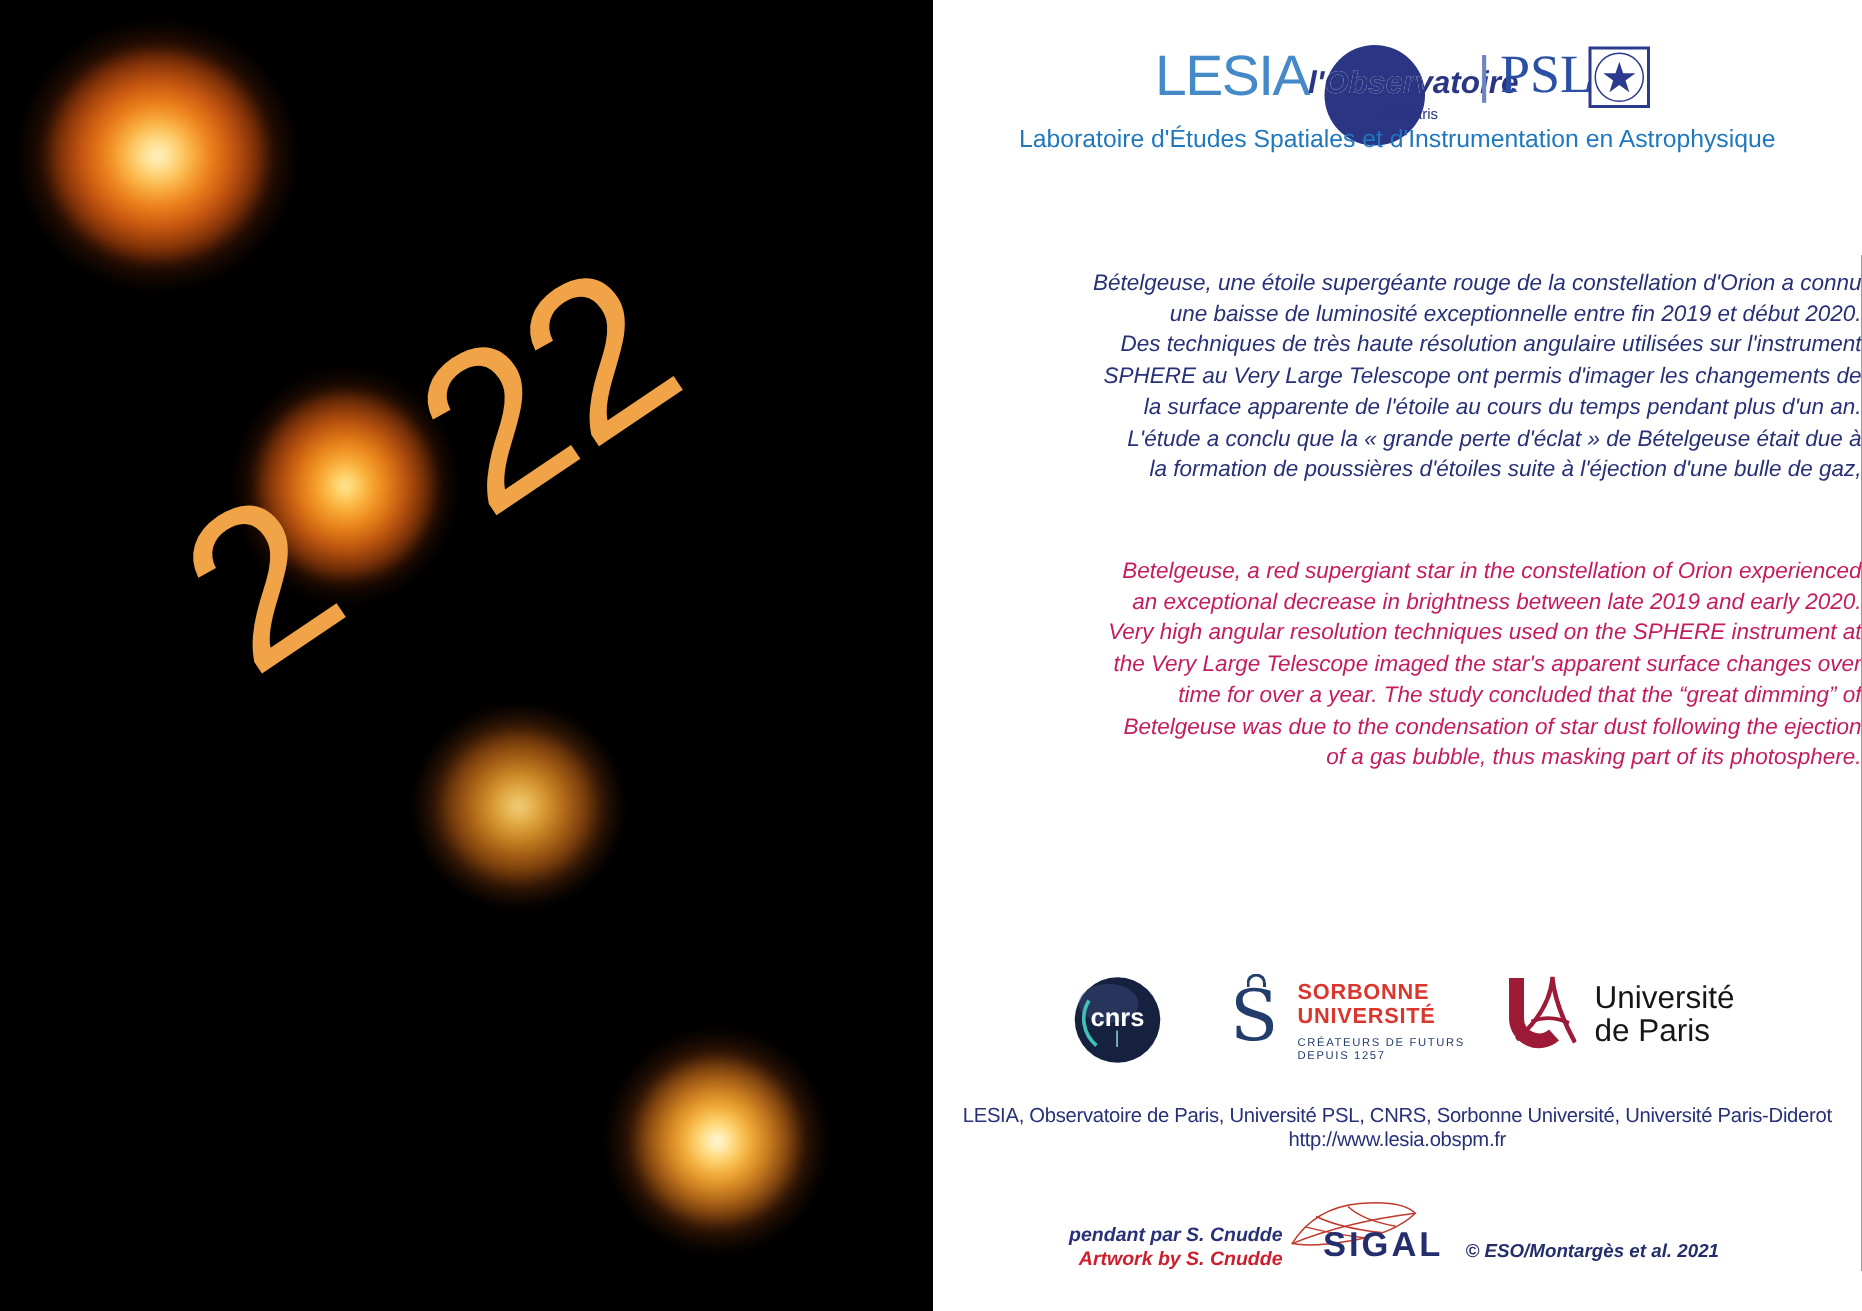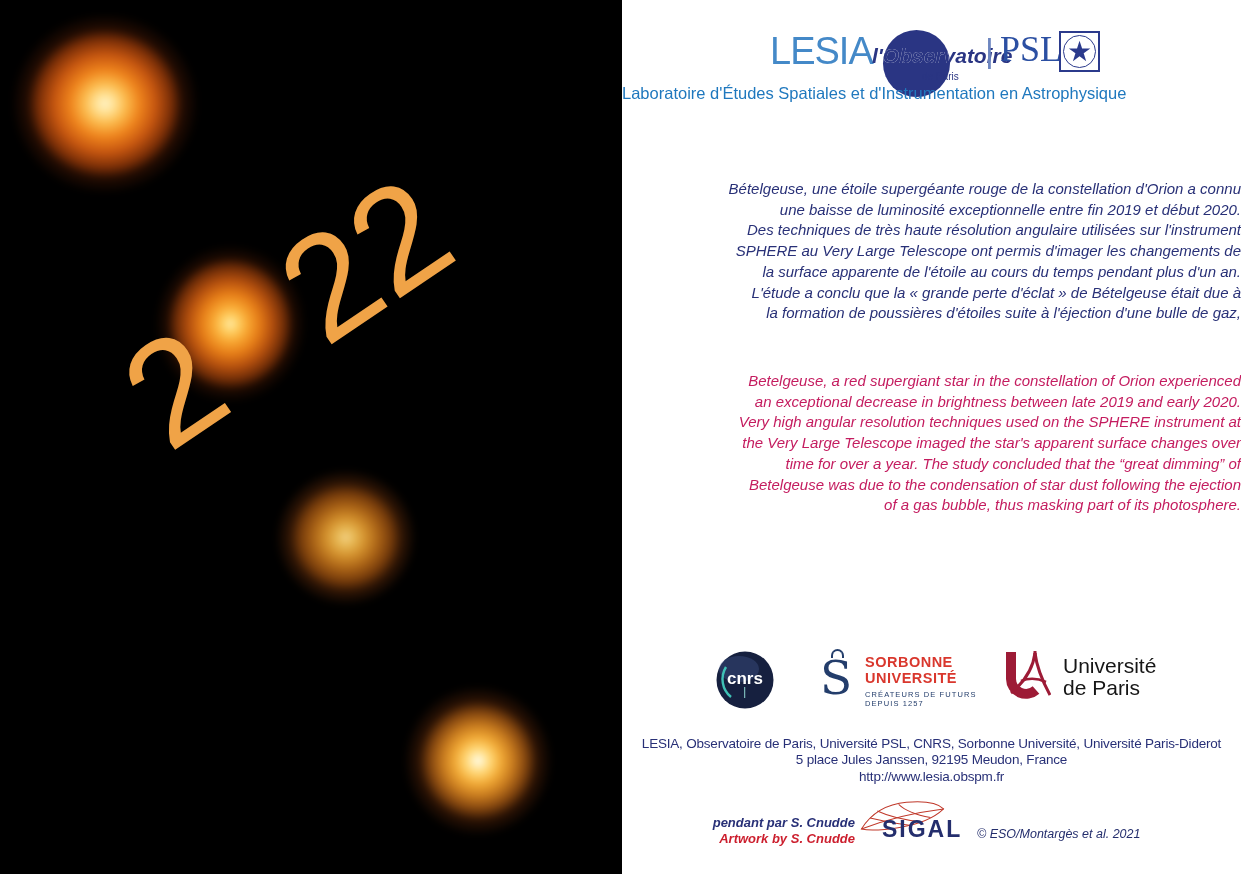--- a/index.html
+++ b/index.html
@@ -30,21 +30,21 @@
   .lesia { position:absolute; left:148px; top:30px; font-size:38px; letter-spacing:-1px; color:#4489c8; }
   .obs-circle { position:absolute; left:261px; top:30px; width:67px; height:67px; border-radius:50%; background:#2a3583; overflow:hidden; }
   .obs-script { position:absolute; left:250px; top:44px; font-size:21px; font-style:italic; font-weight:bold; color:#2a3583; white-space:nowrap; }
   .obs-script.inner { position:absolute; left:-11px; top:14px; color:#ffffff; }
   .obs-deparis { position:absolute; left:300px; top:71px; font-size:10px; color:#2a3583; }
   .psl-sep { position:absolute; left:363px; top:31px; font-size:34px; font-weight:300; color:#6d86c0; }
   .psl { position:absolute; left:378px; top:28px; font-size:36px; font-weight:500; color:#2b4fa2;font-family:Liberation Serif, serif; }
   .psl-box { position:absolute; left:437px; top:31px; width:41px; height:41px; border:2.5px solid #2b3a8c; display:flex; align-items:center; justify-content:center; }
   .psl-box .circ { position:absolute; inset:2px; border:1.3px solid #2b3a8c; border-radius:50%; }
   .psl-box .star-glyph { position:relative; font-size:28px; line-height:1; color:#2b3a8c; }
-  .subtitle { position:absolute; left:0; width:100%; top:84px; text-align:left; font-size:16.5px; color:#1f78be; }
+  .subtitle { position:absolute; left:0; width:100%; top:84px; text-align:center; font-size:16.5px; color:#1f78be; }
 
   
   .para { position:absolute; left:0; width:100%; text-align:right; font-style:italic; font-size:15px; line-height:20.7px; }
   .para.fr { top:179px; color:#283077; }
   .para.en { top:371px; color:#c41c5f; }
 
   
   .partners { position:absolute; left:0; top:645px; width:100%; height:80px; }
   .cnrs { position:absolute; left:94px; top:6px; }
   .sorbonne { position:absolute; left:198px; top:8px; display:flex; }
@@ -60,21 +60,21 @@
 
   
   .address { position:absolute; left:0; width:100%; top:736px; text-align:center; font-size:13.5px; letter-spacing:-.2px; line-height:16.4px; color:#283077; }
   .address a { color:#283077; text-decoration:none; }
   .credits { position:absolute; left:0; top:815px; width:233px; text-align:right; font-style:italic; font-size:13px; font-weight:bold; line-height:15.5px; }
   .credit-fr { color:#283077; }
   .credit-en { color:#cc1f2e; }
   .sigal { position:absolute; left:236px; top:798px; width:130px; height:52px; }
   .sigal .wing { position:absolute; left:0; top:2px; transform:rotate(-7deg); }
   .sigal .sigal-word { position:absolute; left:24px; top:18px; font-size:23px; font-weight:bold; letter-spacing:2px; color:#242e6d; }
-  .copyright { position:absolute; left:355px; top:827px; font-size:12.5px; font-style:italic; font-weight:normal; color:#242e6d; }
+  .copyright { position:absolute; left:355px; top:827px; font-size:12.5px; font-style:italic; font-weight:bold; color:#242e6d; }
 </style>
 </head>
 <body>
 
 <div class="card">
 
   <div class="left-panel">
     <div class="star star1"></div>
     <div class="star star2"></div>
     <div class="star star3"></div>
@@ -154,21 +154,20 @@
         </svg>
         <div class="up-text">
           <div>Université</div>
           <div>de Paris</div>
         </div>
       </div>
     </div>
 
     <div class="address">
       <div>LESIA, Observatoire de Paris, Université PSL, CNRS, Sorbonne Université, Université Paris-Diderot</div>
-      <div>5 place Jules Janssen, 92195 Meudon, France</div>
       <div><a href="#">http://www.lesia.obspm.fr</a></div>
     </div>
 
     <div class="credits">
       <div class="credit-fr">pendant par S. Cnudde</div>
       <div class="credit-en">Artwork by S. Cnudde</div>
     </div>
     <div class="sigal">
       <svg class="wing" width="88" height="30" viewBox="0 0 88 30">
         <g stroke="#c0392b" stroke-width="1" fill="none">

